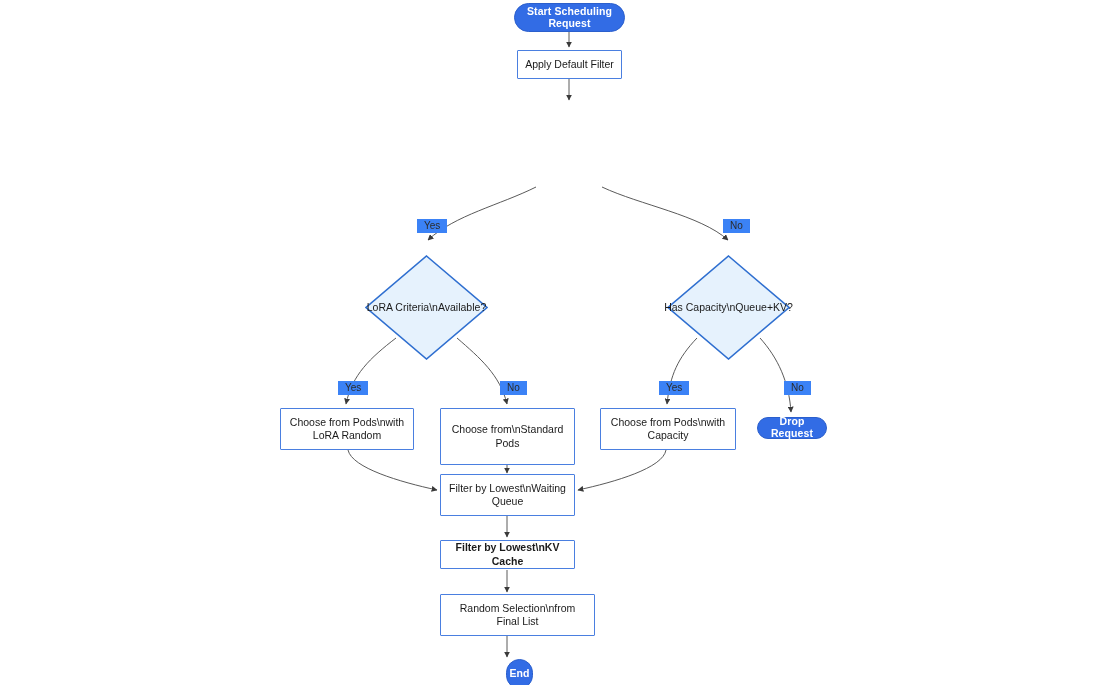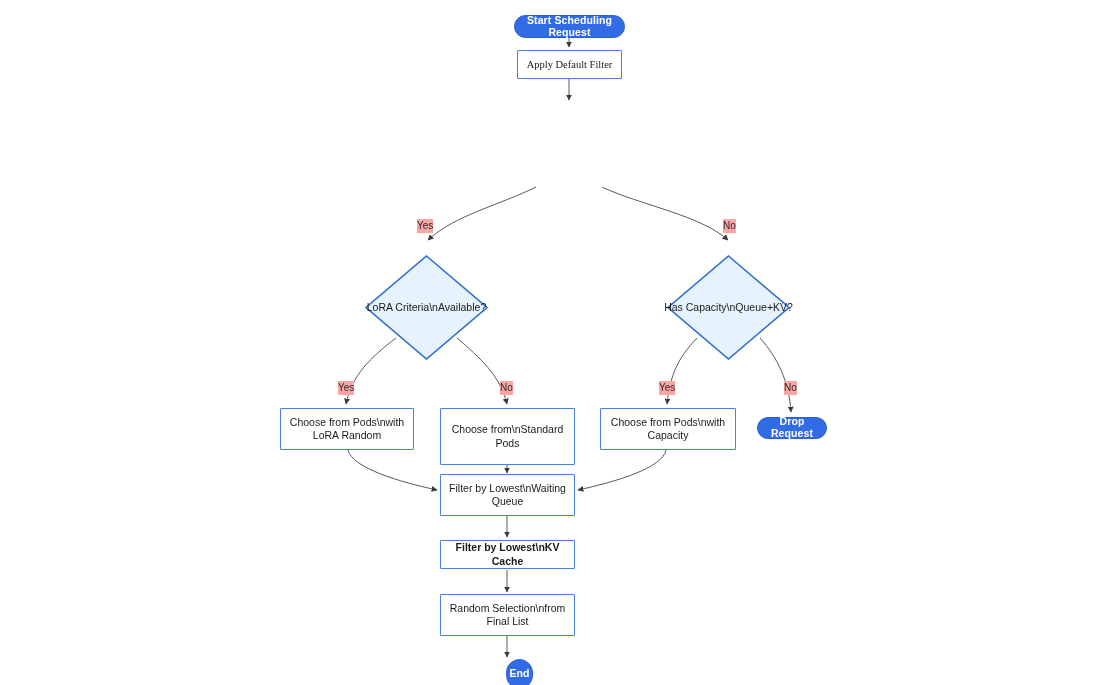--- a/index.html
+++ b/index.html
@@ -73,25 +73,25 @@
     position: relative;
     z-index: 2;
     font-size: 10.5px;
     color: #1a1a1a;
     white-space: nowrap;
     line-height: 1.2;
   }
   
   .edge-label {
     position: absolute;
-    background: #fca5a5;
+    background: #3b82f6;
     color: #2b2b2b;
     font-size: 10px;
     line-height: 1.2;
-    padding: 1px 0;
+    padding: 1px 7px;
     box-sizing: border-box;
     text-align: center;
     white-space: nowrap;
   }
 </style>
 </head>
 <body>
 
 <div id="diagram">
 
@@ -126,25 +126,25 @@
       <path d="M 666 450 C 663 468, 615 482, 578 490"></path>
 
       <path d="M 507 516 L 507 537"></path>
 
       <path d="M 507 570 L 507 592"></path>
 
       <path d="M 507 636 L 507 657"></path>
     </g>
   </svg>
 
-  <div class="node terminal" style="left:514px; top:3px; width:111px; height:23px;margin-top:12px;">
+  <div class="node terminal" style="left:514px; top:3px; width:111px; height:29px;">
     <span>Start Scheduling Request</span>
   </div>
 
-  <div class="node process" style="left:517px; top:50px; width:105px; height:29px;font-family:Liberation Serif, serif;">
+  <div class="node process" style="left:517px; top:50px; width:105px; height:29px;">
     <span>Apply Default Filter</span>
   </div>
 
 
   <div class="node decision" style="left:365px; top:255px; width:123px; height:105px;">
     <svg class="dshape" viewBox="0 0 123 105" preserveAspectRatio="none">
       <polygon points="61.5,1 122,52.5 61.5,104 1,52.5" fill="#e6f2fd" stroke="#2f6fd0" stroke-width="1.6"></polygon>
     </svg>
     <span class="dlabel">LoRA Criteria\nAvailable?</span>
   </div>
@@ -177,21 +177,21 @@
 
   <div class="node process" style="left:440px; top:474px; width:135px; height:42px; flex-direction:column;">
     <span>Filter by Lowest\nWaiting</span>
     <span>Queue</span>
   </div>
 
   <div class="node process" style="left:440px; top:540px; width:135px; height:29px;font-weight:bold;">
     <span>Filter by Lowest\nKV Cache</span>
   </div>
 
-  <div class="node process" style="left:440px; top:594px; width:135px; height:42px; flex-direction:column;">
+  <div class="node process" style="left:440px; top:594px; width:155px; height:42px; flex-direction:column;">
     <span>Random Selection\nfrom</span>
     <span>Final List</span>
   </div>
 
   <div class="node terminal" style="left:506px; top:659px; width:27px; height:30px;">
     <span>End</span>
   </div>
 
   <div class="edge-label" style="left:417px; top:219px;">Yes</div>
 

